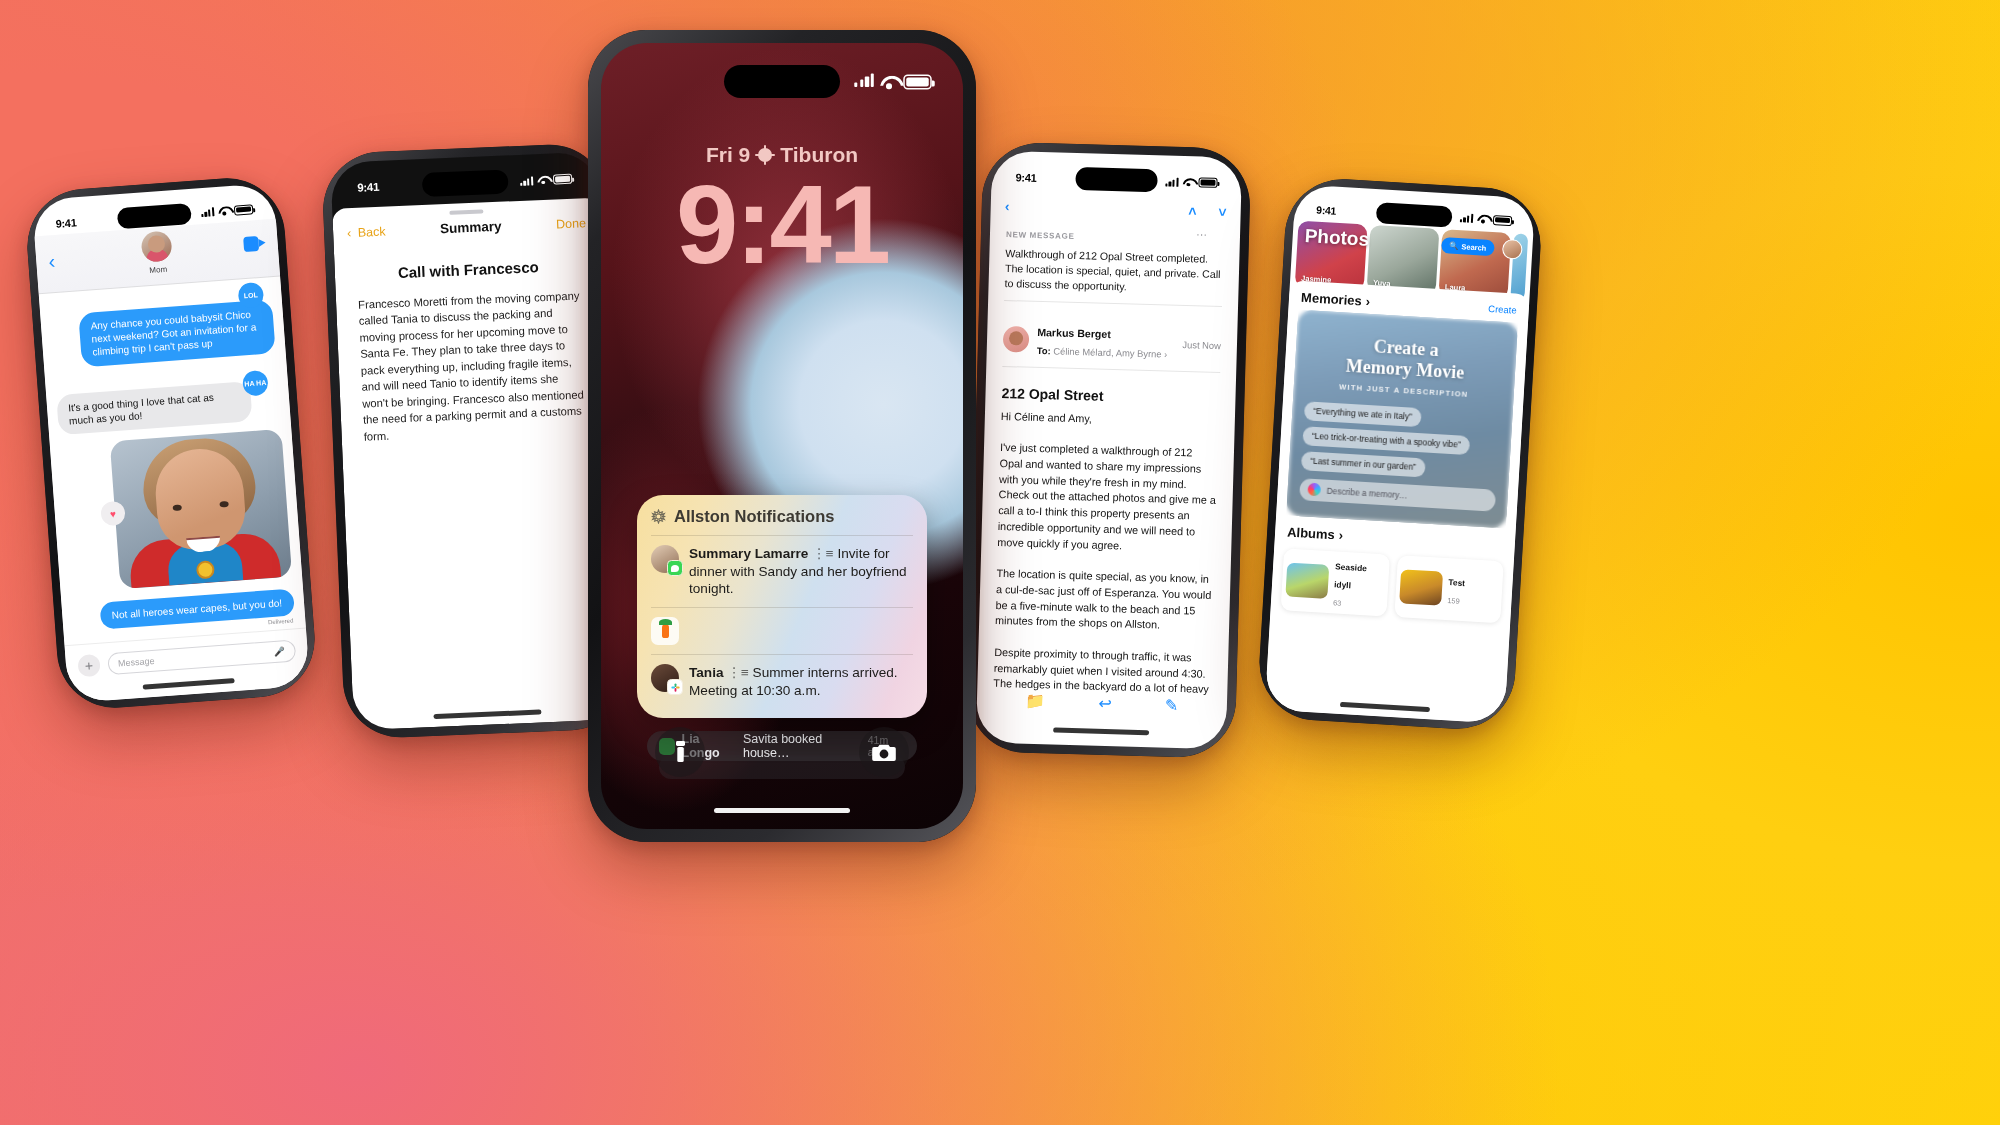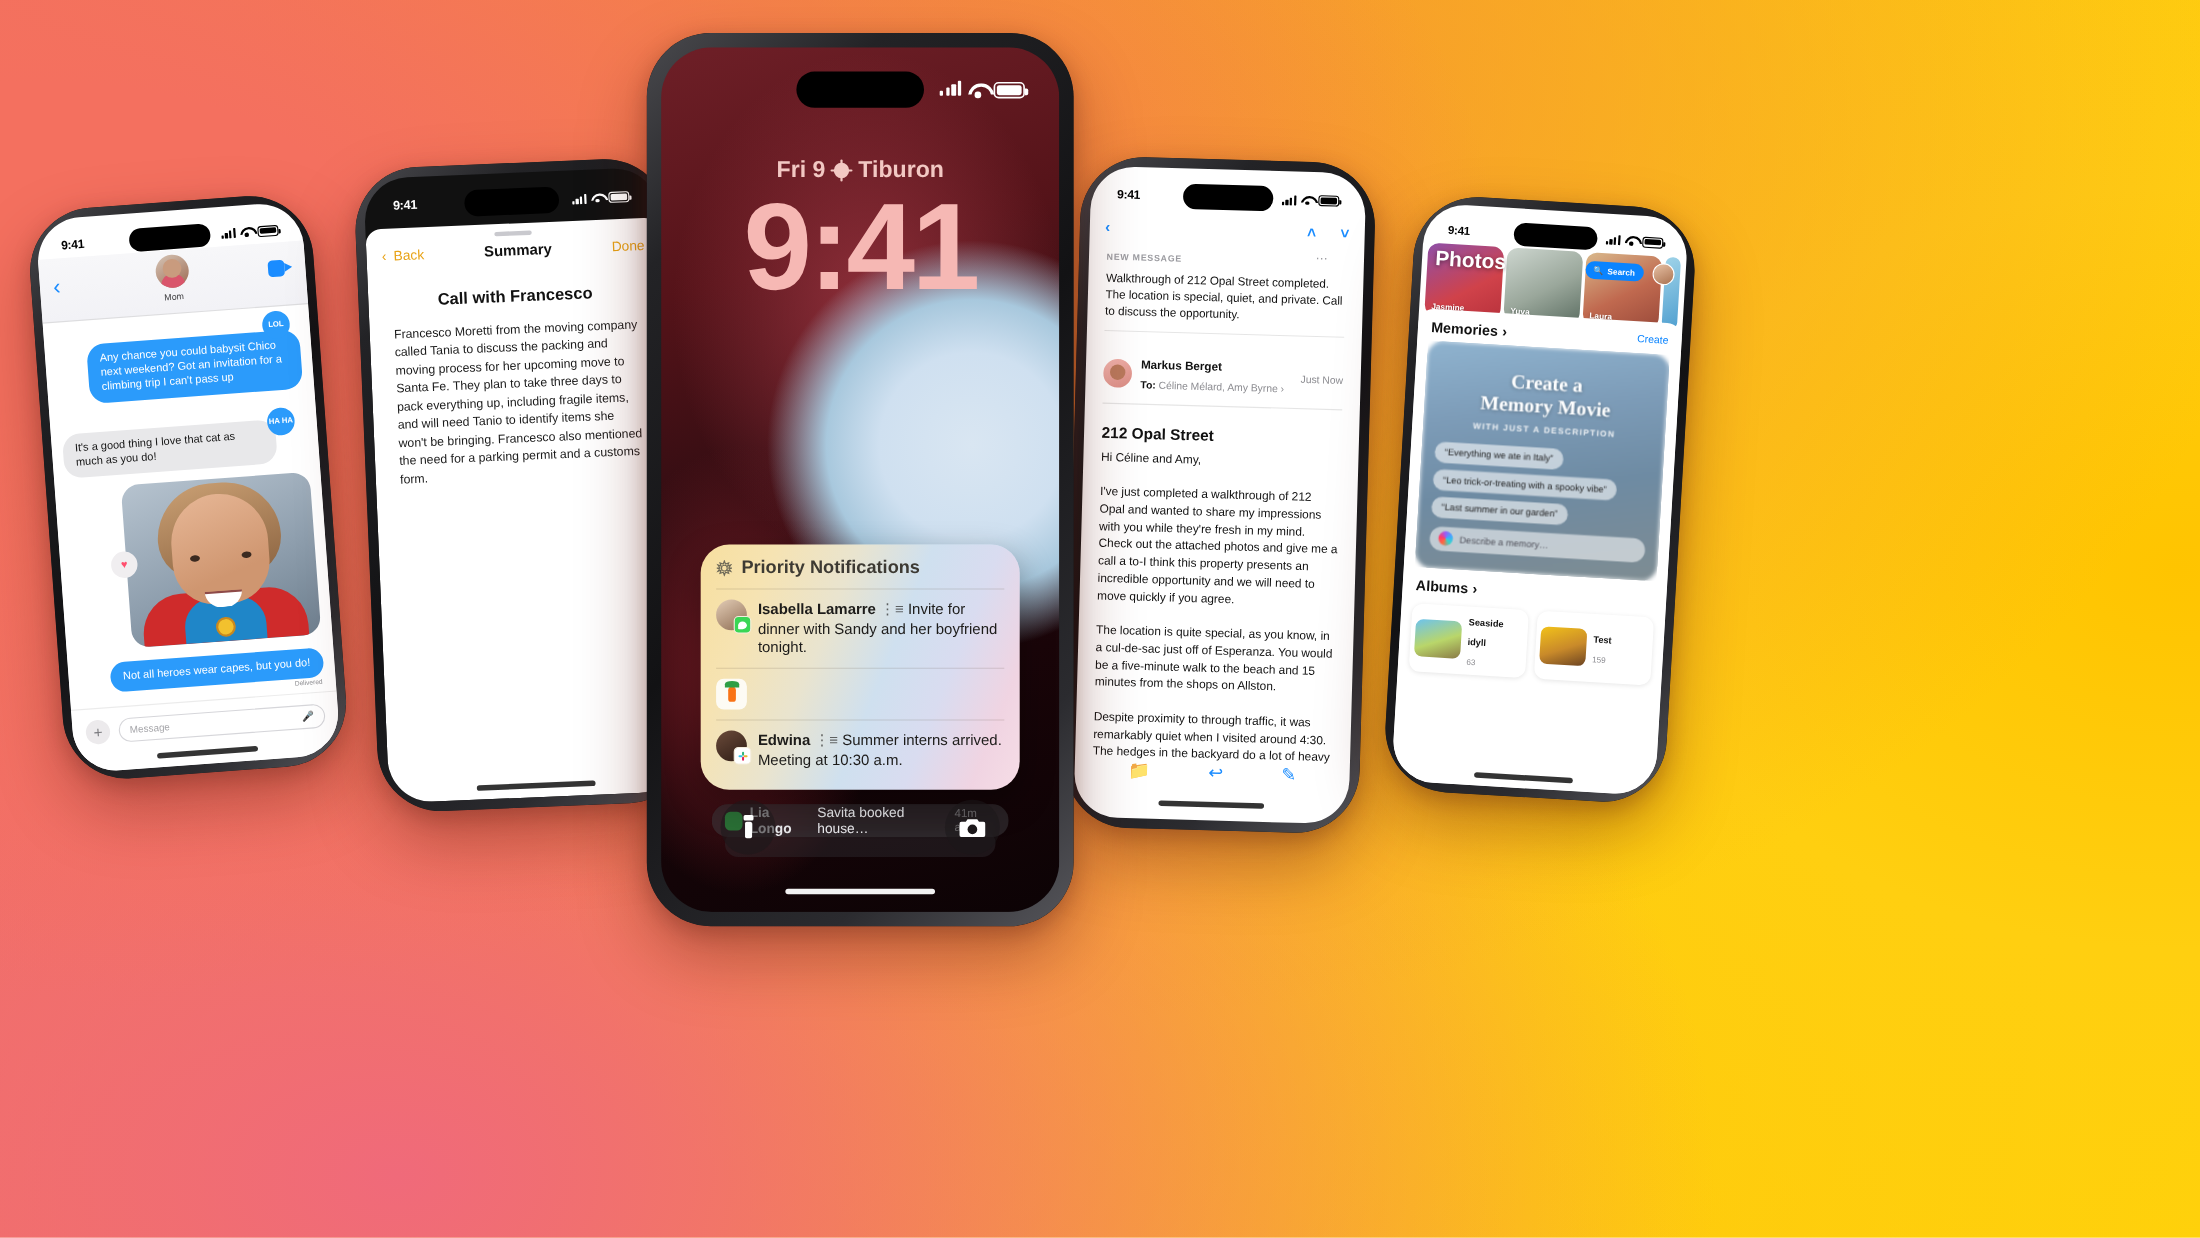--- a/index.html
+++ b/index.html
@@ -519,30 +519,30 @@
       <div class="pri-card">
         <div class="pri-head">
           <span class="flower">
             <svg viewBox="0 0 24 24">
                 <g fill="none" stroke="#6f6a58" stroke-width="1.7">
               <circle cx="12" cy="12" r="4.2"></circle>
               <path d="M12 1.6 13.6 6 18.3 4.4 16.7 9 21.4 7.4 18.6 11.4 23 12 18.6 12.6 21.4 16.6 16.7 15 18.3 19.6 13.6 18 12 22.4 10.4 18 5.7 19.6 7.3 15 2.6 16.6 5.4 12.6 1 12 5.4 11.4 2.6 7.4 7.3 9 5.7 4.4 10.4 6Z"></path>
             </g>
               </svg>
           </span>
-          <span>Priority Notifications</span>
+          <span>Allston Notifications</span>
         </div>
 
         <div class="pri-row">
           <span class="pri-ic" style="background:linear-gradient(150deg,#e3cdb6,#8f6d54);">
             <span class="pri-badge" style="background:#3ad655;">
               <span style="width:8px;height:7px;background:#fff;border-radius:50% 50% 50% 10%;display:block;"></span>
             </span>
           </span>
-          <span class="pri-txt"><b>Isabella Lamarre</b>
+          <span class="pri-txt"><b>Summary Lamarre</b>
             <span style="opacity:.65;">⋮≡</span>
             <span>Invite for dinner with Sandy and her boyfriend tonight.</span></span>
         </div>
 
         <div class="pri-row">
           <span class="pri-ic" style="background:#fdfbf4;border-radius:7px;display:flex;align-items:center;justify-content:center;">
             <span style="display:block;width:7px;height:14px;border-radius:4px 4px 3px 3px;background:#f97316;position:relative;">
               <span style="position:absolute;left:-3px;top:-5px;width:13px;height:6px;border-radius:50% 50% 0 0;background:#2f9e44;display:block;"></span>
             </span>
           </span>
@@ -554,21 +554,21 @@
               <svg viewBox="0 0 24 24" style="width:11px;height:11px;">
                   <g>
                 <rect x="3" y="10" width="8" height="4" rx="2" fill="#36C5F0"></rect>
                 <rect x="10" y="3" width="4" height="8" rx="2" fill="#2EB67D"></rect>
                 <rect x="13" y="10" width="8" height="4" rx="2" fill="#ECB22E"></rect>
                 <rect x="10" y="13" width="4" height="8" rx="2" fill="#E01E5A"></rect>
               </g>
                 </svg>
             </span>
           </span>
-          <span class="pri-txt"><b>Edwina</b>
+          <span class="pri-txt"><b>Tania</b>
             <span style="opacity:.65;">⋮≡</span>
             <span>Summer interns arrived. Meeting at 10:30 a.m.</span></span>
         </div>
       </div>
 
       <div class="stack-n">
         <span style="width:17px;height:17px;border-radius:5px;background:#3ad655;display:inline-block;"></span>
         <b>Lia Longo</b>
         <span>Savita booked house…</span>
         <span style="margin-left:auto;font-size:10.5px;opacity:.8;">41m ago</span>

